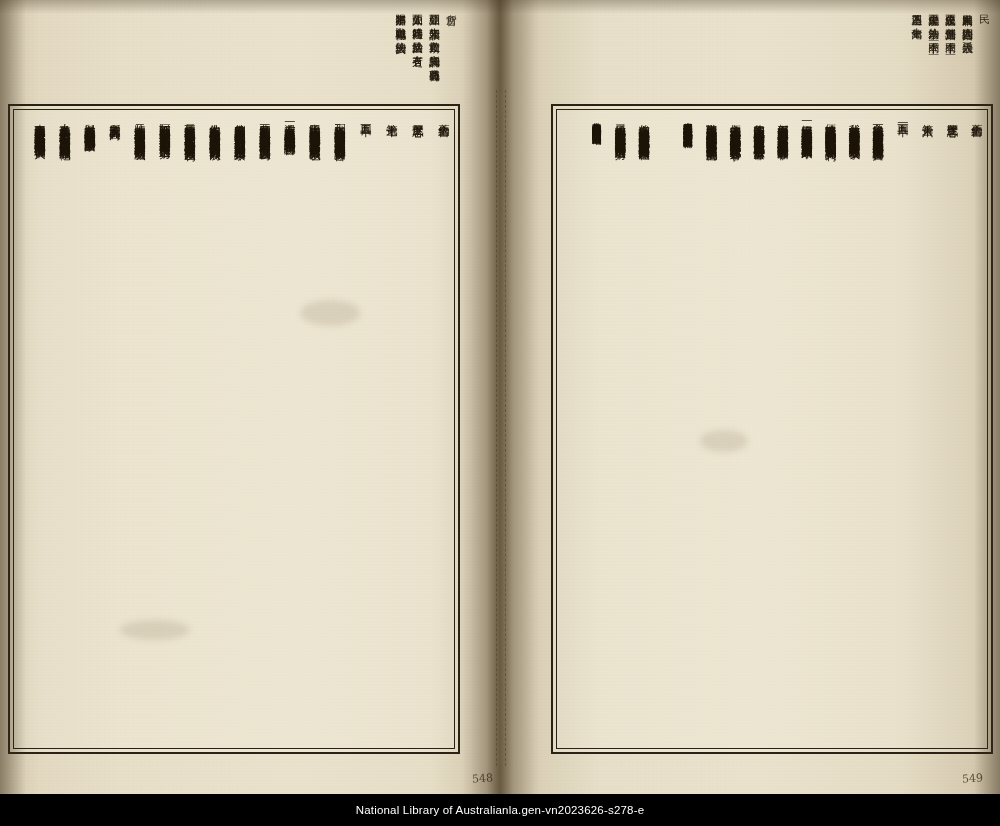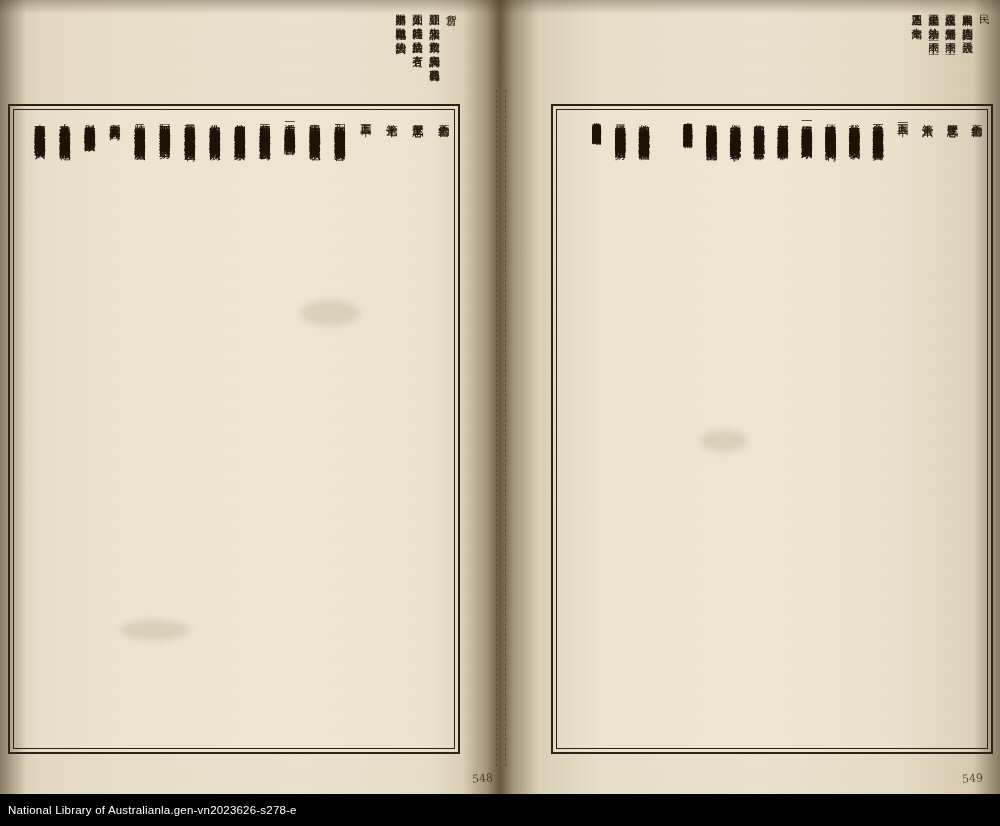--- a/index.html
+++ b/index.html
@@ -172,21 +172,21 @@
   #footer-bar {
     position: absolute;
     left: 0; right: 0; bottom: 0;
     height: 24px;
     background: #000000;
     color: #ffffff;
     font-family: "Liberation Sans", sans-serif;
     font-size: 11.5px;
     display: flex;
     align-items: center;
-    justify-content: flex-start;
+    justify-content: center;
     padding: 16px 8px;
     box-sizing: border-box;
     letter-spacing: .2px;
   }
   #footer-bar .credit { white-space: nowrap; }
   #footer-bar .ident  { white-space: nowrap; }
 
   
   .blotch {
     position: absolute;

